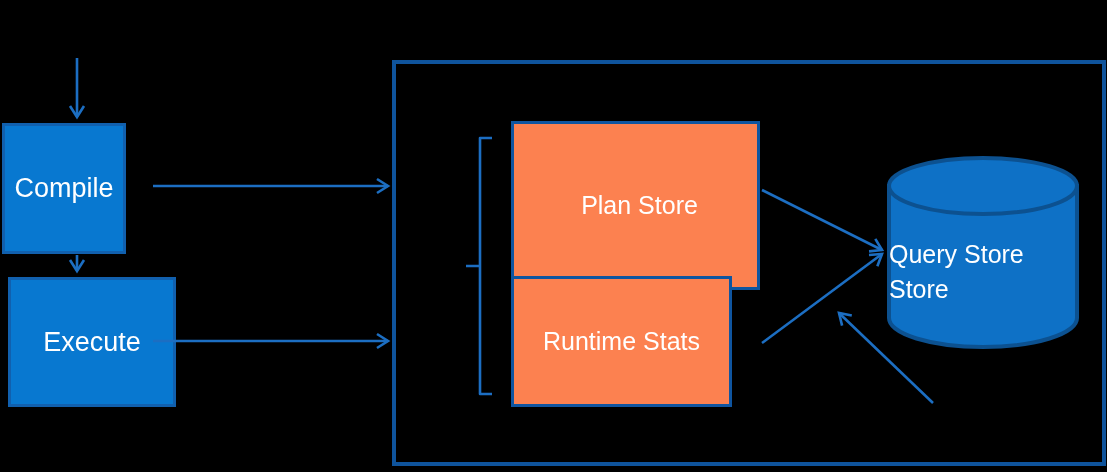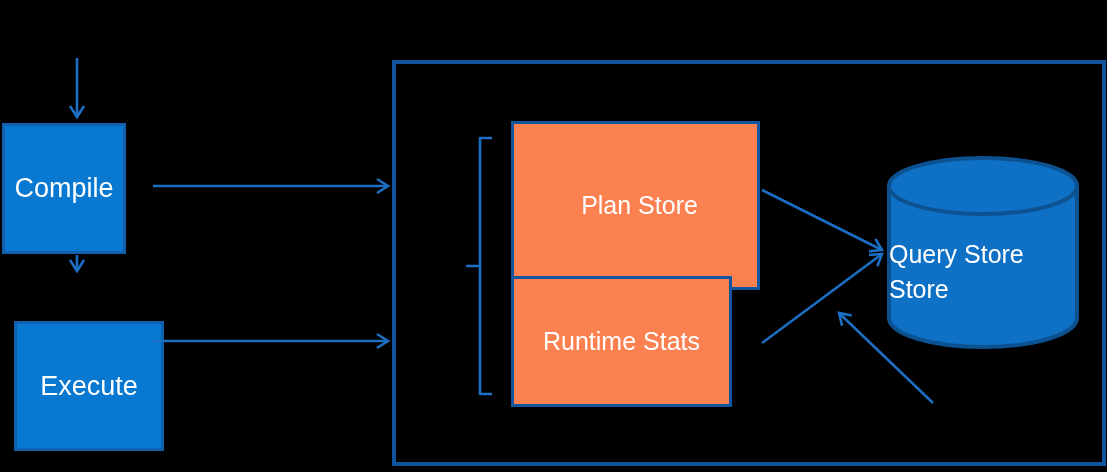--- a/index.html
+++ b/index.html
@@ -68,21 +68,21 @@
 <body>
 
 <div class="stage">
 
   <div class="container-box"></div>
 
   <div class="node process-box" style="left:2px; top:123px; width:124px; height:131px;">
     <span>Compile</span>
   </div>
 
-  <div class="node process-box" style="left:14px; top:277px; width:150px; height:130px;margin-top:44px;">
+  <div class="node process-box" style="left:8px; top:277px; width:168px; height:130px;">
     <span>Execute</span>
   </div>
 
   <div class="node store-box" style="left:511px; top:121px; width:249px; height:169px;padding-left:8px;">
     <span>Plan Store</span>
   </div>
 
   <div class="node store-box" style="left:511px; top:276px; width:221px; height:131px;">
     <span>Runtime Stats</span>
   </div>

